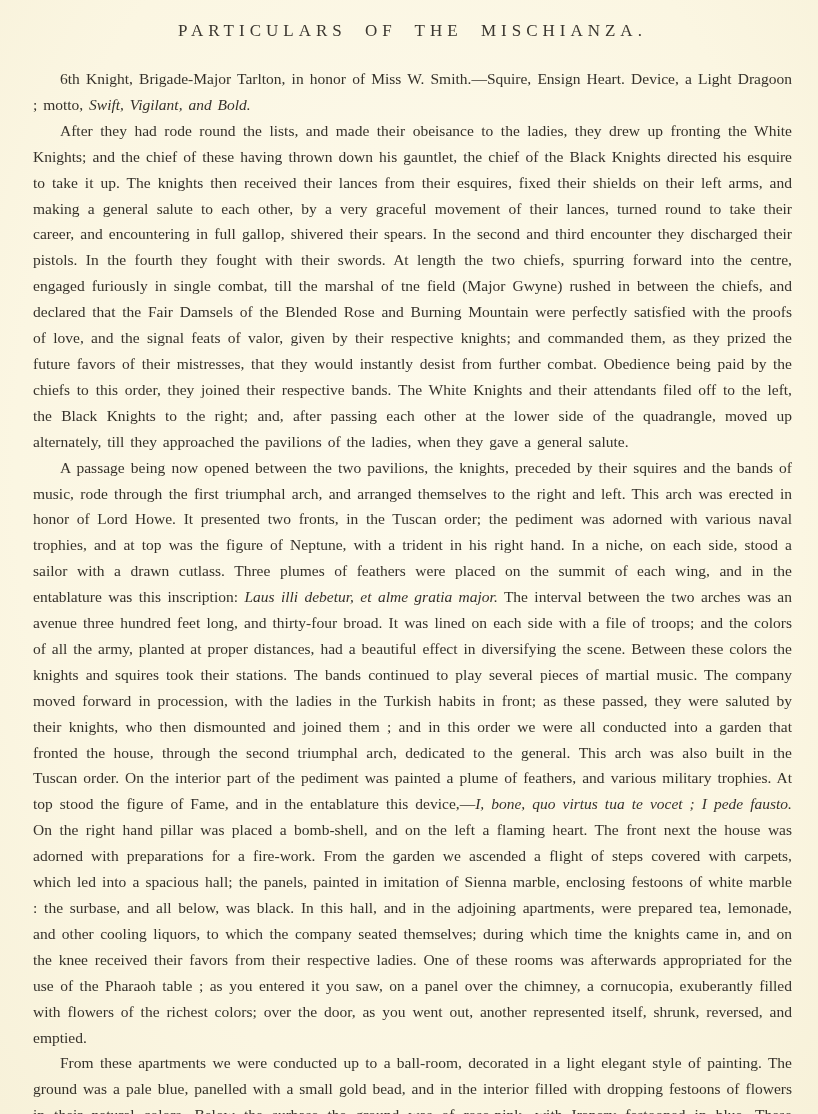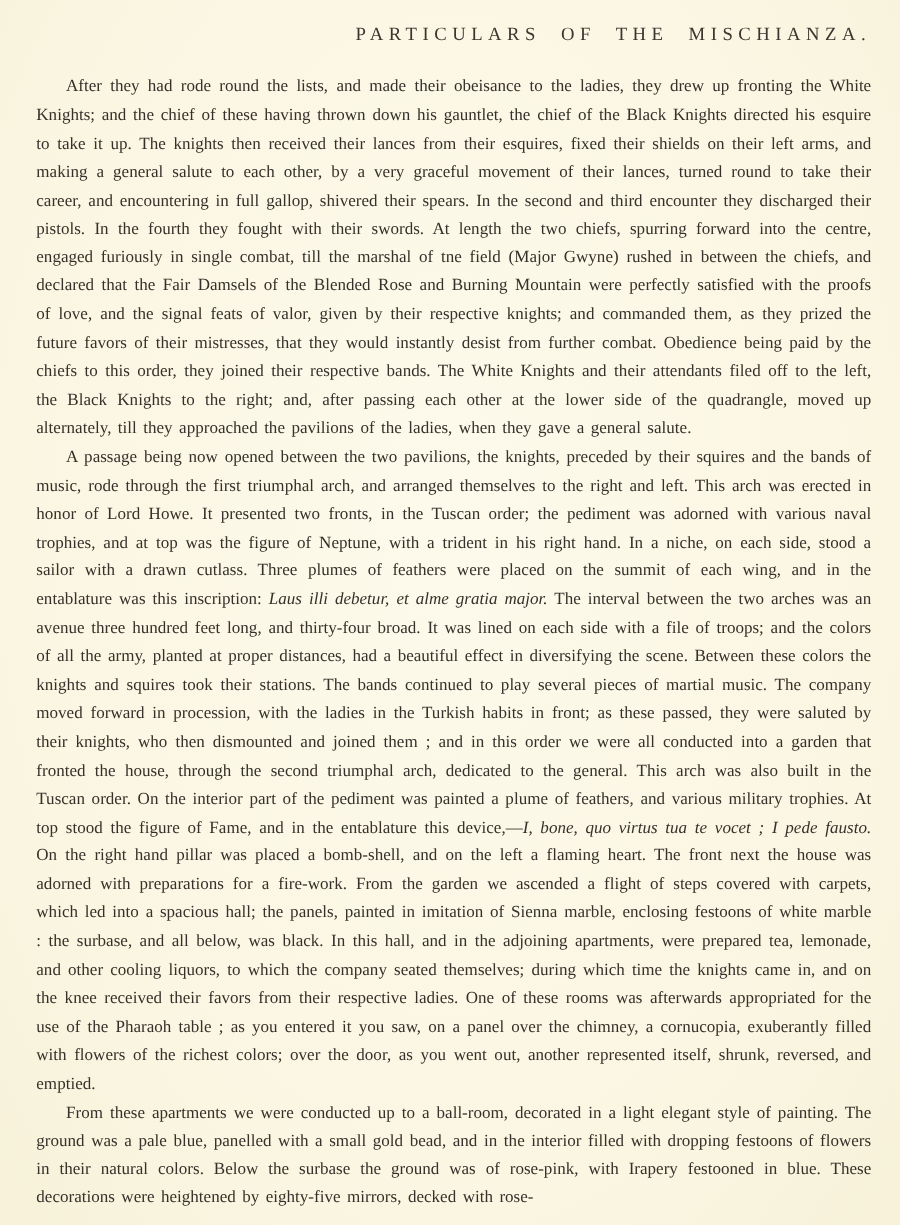--- a/index.html
+++ b/index.html
@@ -42,19 +42,20 @@
     text-indent: 27px;
   }
   .para .it {
     font-style: italic;
   }
 </style>
 </head>
 <body style="background-color: rgb(251, 247, 229);">
 
 <div class="page">
-  <h1 class="title" style="color: rgb(58, 54, 47); text-align: right;">PARTICULARS OF THE MISCHIANZA.</h1>
+  <h1 class="title" style="color: rgb(58, 54, 47);">PARTICULARS OF THE MISCHIANZA.</h1>
   <div class="body-text" style="color: rgb(53, 49, 42);">
+      <p class="para"><span>6th Knight, Brigade-Major Tarlton, in honor of Miss W. Smith.—Squire, Ensign Heart.  Device, a Light Dragoon ; motto, </span><span class="it">Swift, Vigilant, and Bold.</span></p>
       <p class="para"><span>After they had rode round the lists, and made their obeisance to the ladies, they drew up fronting the White Knights; and the chief of these having thrown down his gauntlet, the chief of the Black Knights directed his esquire to take it up.  The knights then received their lances from their esquires, fixed their shields on their left arms, and making a general salute to each other, by a very graceful movement of their lances, turned round to take their career, and encountering in full gallop, shivered their spears.  In the second and third encounter they discharged their pistols.  In the fourth they fought with their swords.  At length the two chiefs, spurring forward into the centre, engaged furiously in single combat, till the marshal of tne field (Major Gwyne) rushed in between the chiefs, and declared that the Fair Damsels of the Blended Rose and Burning Mountain were perfectly satisfied with the proofs of love, and the signal feats of valor, given by their respective knights; and commanded them, as they prized the future favors of their mistresses, that they would instantly desist from further combat.  Obedience being paid by the chiefs to this order, they joined their respective bands.  The White Knights and their attendants filed off to the left, the Black Knights to the right; and, after passing each other at the lower side of the quadrangle, moved up alternately, till they approached the pavilions of the ladies, when they gave a general salute.</span></p>
       <p class="para"><span>A passage being now opened between the two pavilions, the knights, preceded by their squires and the bands of music, rode through the first triumphal arch, and arranged themselves to the right and left. This arch was erected in honor of Lord Howe.  It presented two fronts, in the Tuscan order; the pediment was adorned with various naval trophies, and at top was the figure of Neptune, with a trident in his right hand.  In a niche, on each side, stood a sailor with a drawn cutlass.  Three plumes of feathers were placed on the summit of each wing, and in the entablature was this inscription: </span><span class="it">Laus illi debetur, et alme gratia major.</span><span>  The interval between the two arches was an avenue three hundred feet long, and thirty-four broad. It was lined on each side with a file of troops; and the colors of all the army, planted at proper distances, had a beautiful effect in diversifying the scene.  Between these colors the knights and squires took their stations.  The bands continued to play several pieces of martial music.  The company moved forward in procession, with the ladies in the Turkish habits in front; as these passed, they were saluted by their knights, who then dismounted and joined them ; and in this order we were all conducted into a garden that fronted the house, through the second triumphal arch, dedicated to the general.  This arch was also built in the Tuscan order.  On the interior part of the pediment was painted a plume of feathers, and various military trophies.  At top stood the figure of Fame, and in the entablature this device,—</span><span class="it">I, bone, quo virtus tua te vocet ; I pede fausto.</span><span>  On the right hand pillar was placed a bomb-shell, and on the left a flaming heart. The front next the house was adorned with preparations for a fire-work.  From the garden we ascended a flight of steps covered with carpets, which led into a spacious hall; the panels, painted in imitation of Sienna marble, enclosing festoons of white marble : the surbase, and all below, was black.  In this hall, and in the adjoining apartments, were prepared tea, lemonade, and other cooling liquors, to which the company seated themselves;  during which time the knights came in, and on the knee received their favors from their respective ladies.  One of these rooms was afterwards appropriated for the use of the Pharaoh table ; as you entered it you saw, on a panel over the chimney, a cornucopia, exuberantly filled with flowers of the richest colors; over the door, as you went out, another represented itself, shrunk, reversed, and emptied.</span></p>
       <p class="para"><span>From these apartments we were conducted up to a ball-room, decorated in a light elegant style of painting.  The ground was a pale blue, panelled with a small gold bead, and in the interior filled with dropping festoons of flowers in their natural colors.  Below the surbase the ground was of rose-pink, with Irapery festooned in blue.  These decorations were heightened by eighty-five mirrors, decked with rose-</span></p>
     </div>
 </div>
 
 </body></html>

